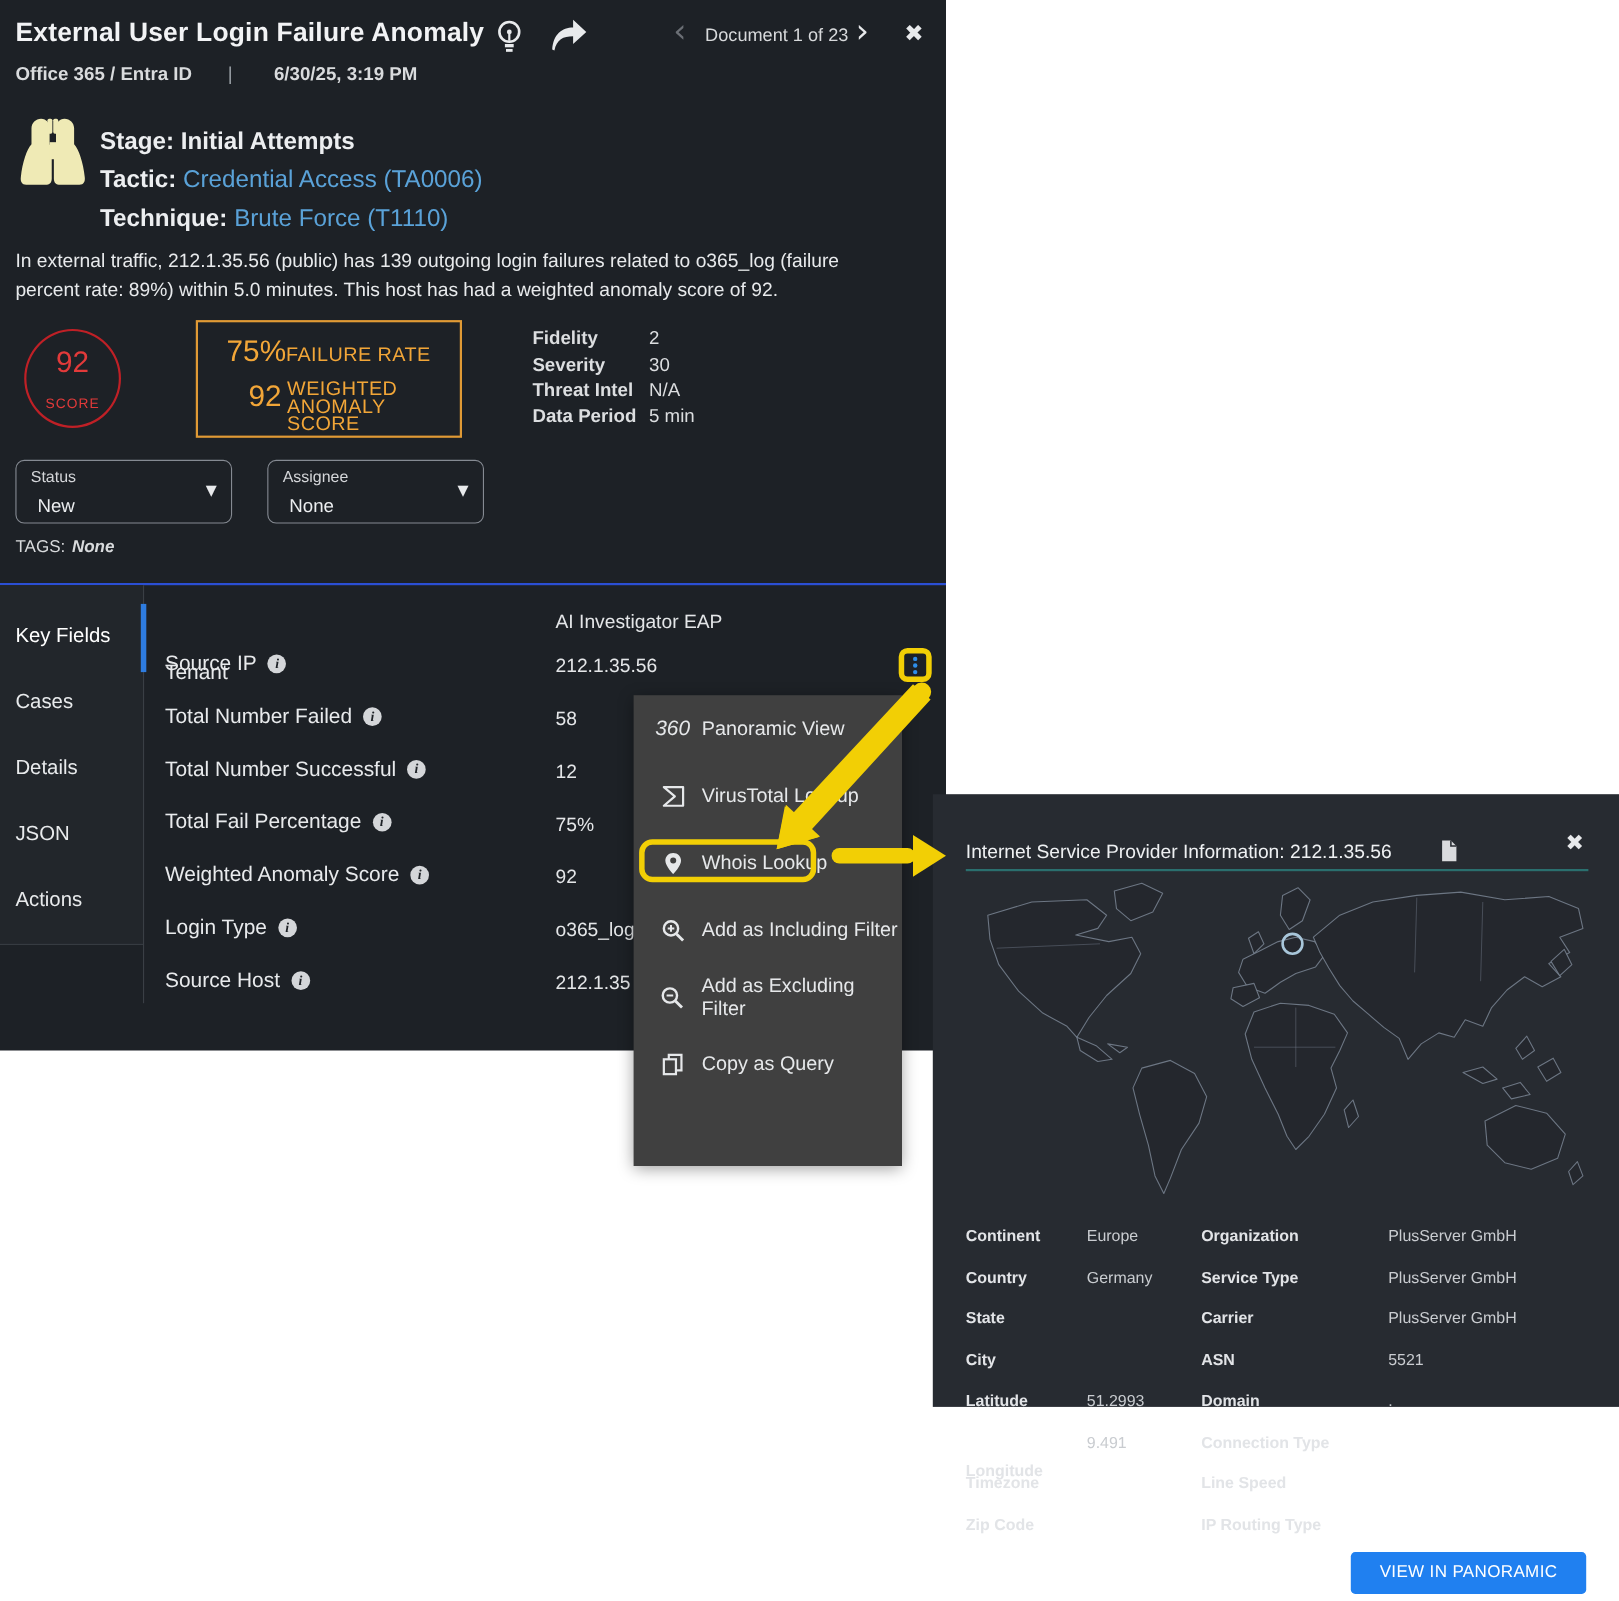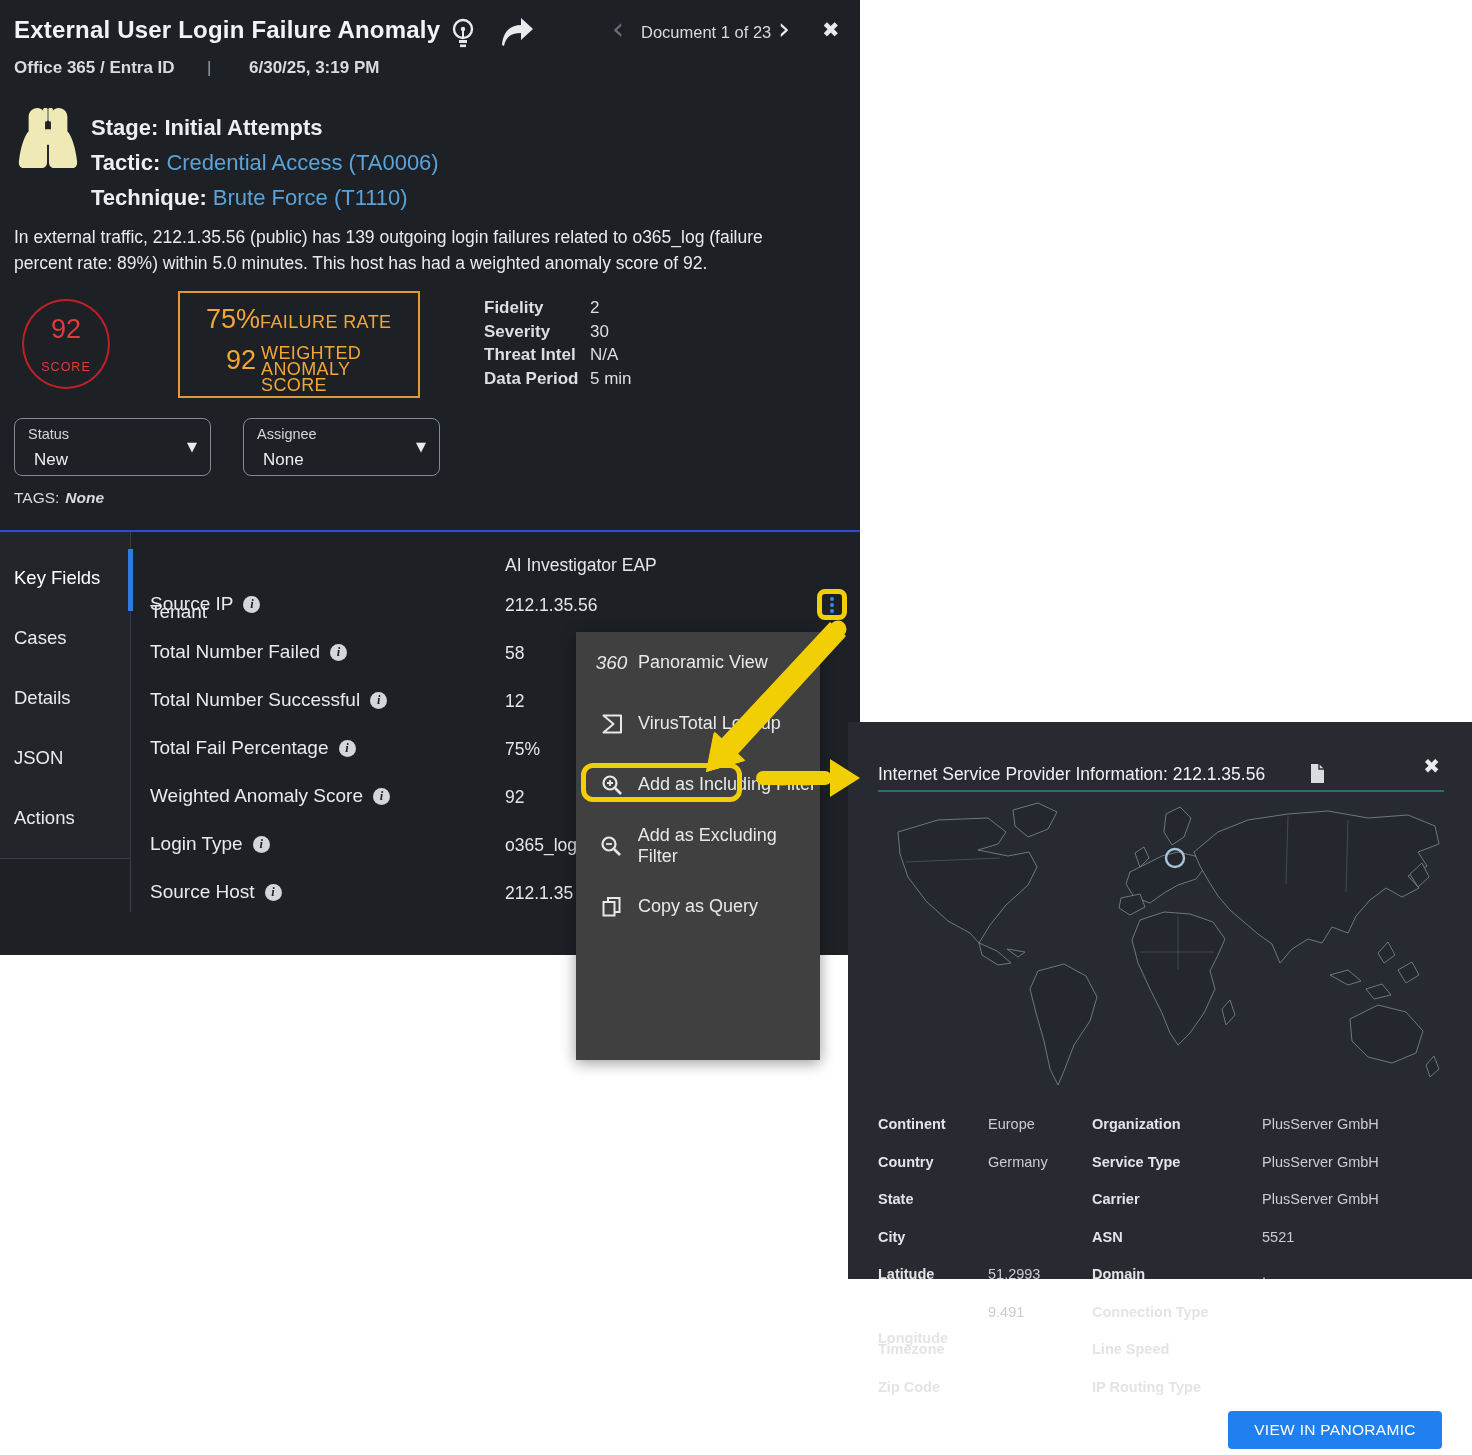--- a/index.html
+++ b/index.html
@@ -323,20 +323,28 @@
     <div class="menu-item">
       <span class="micon">
         <svg width="24" height="24" viewBox="0 0 24 24">
             <path d="M3.5,3.5 L13.5,12 L3.5,20.5 L21,20.5 L21,3.5 Z" fill="none" stroke="#e6e8ea" stroke-width="2" stroke-linejoin="round"></path>
           </svg>
       </span>
       <span>VirusTotal Lookup</span>
     </div>
     <div class="menu-item">
       <span class="micon">
+        <svg width="22" height="24" viewBox="0 0 24 24">
+            <path fill-rule="evenodd" d="M12,1.5 C7.4,1.5 4.2,4.9 4.2,9.2 C4.2,14.4 12,22.5 12,22.5 C12,22.5 19.8,14.4 19.8,9.2 C19.8,4.9 16.6,1.5 12,1.5 Z M12,12 A3,3 0 1 1 12,6 A3,3 0 1 1 12,12 Z" fill="#e6e8ea"></path>
+          </svg>
+      </span>
+      <span>Whois Lookup</span>
+    </div>
+    <div class="menu-item">
+      <span class="micon">
         <svg width="24" height="24" viewBox="0 0 24 24">
             <circle cx="10" cy="10" r="6.5" fill="none" stroke="#e6e8ea" stroke-width="2.2"></circle>
             <path d="M15,15 L21,21" stroke="#e6e8ea" stroke-width="2.6"></path>
             <path d="M7,10 h6 M10,7 v6" stroke="#e6e8ea" stroke-width="1.8"></path>
           </svg>
       </span>
       <span>Add as Including Filter</span>
     </div>
     <div class="menu-item">
       <span class="micon">

